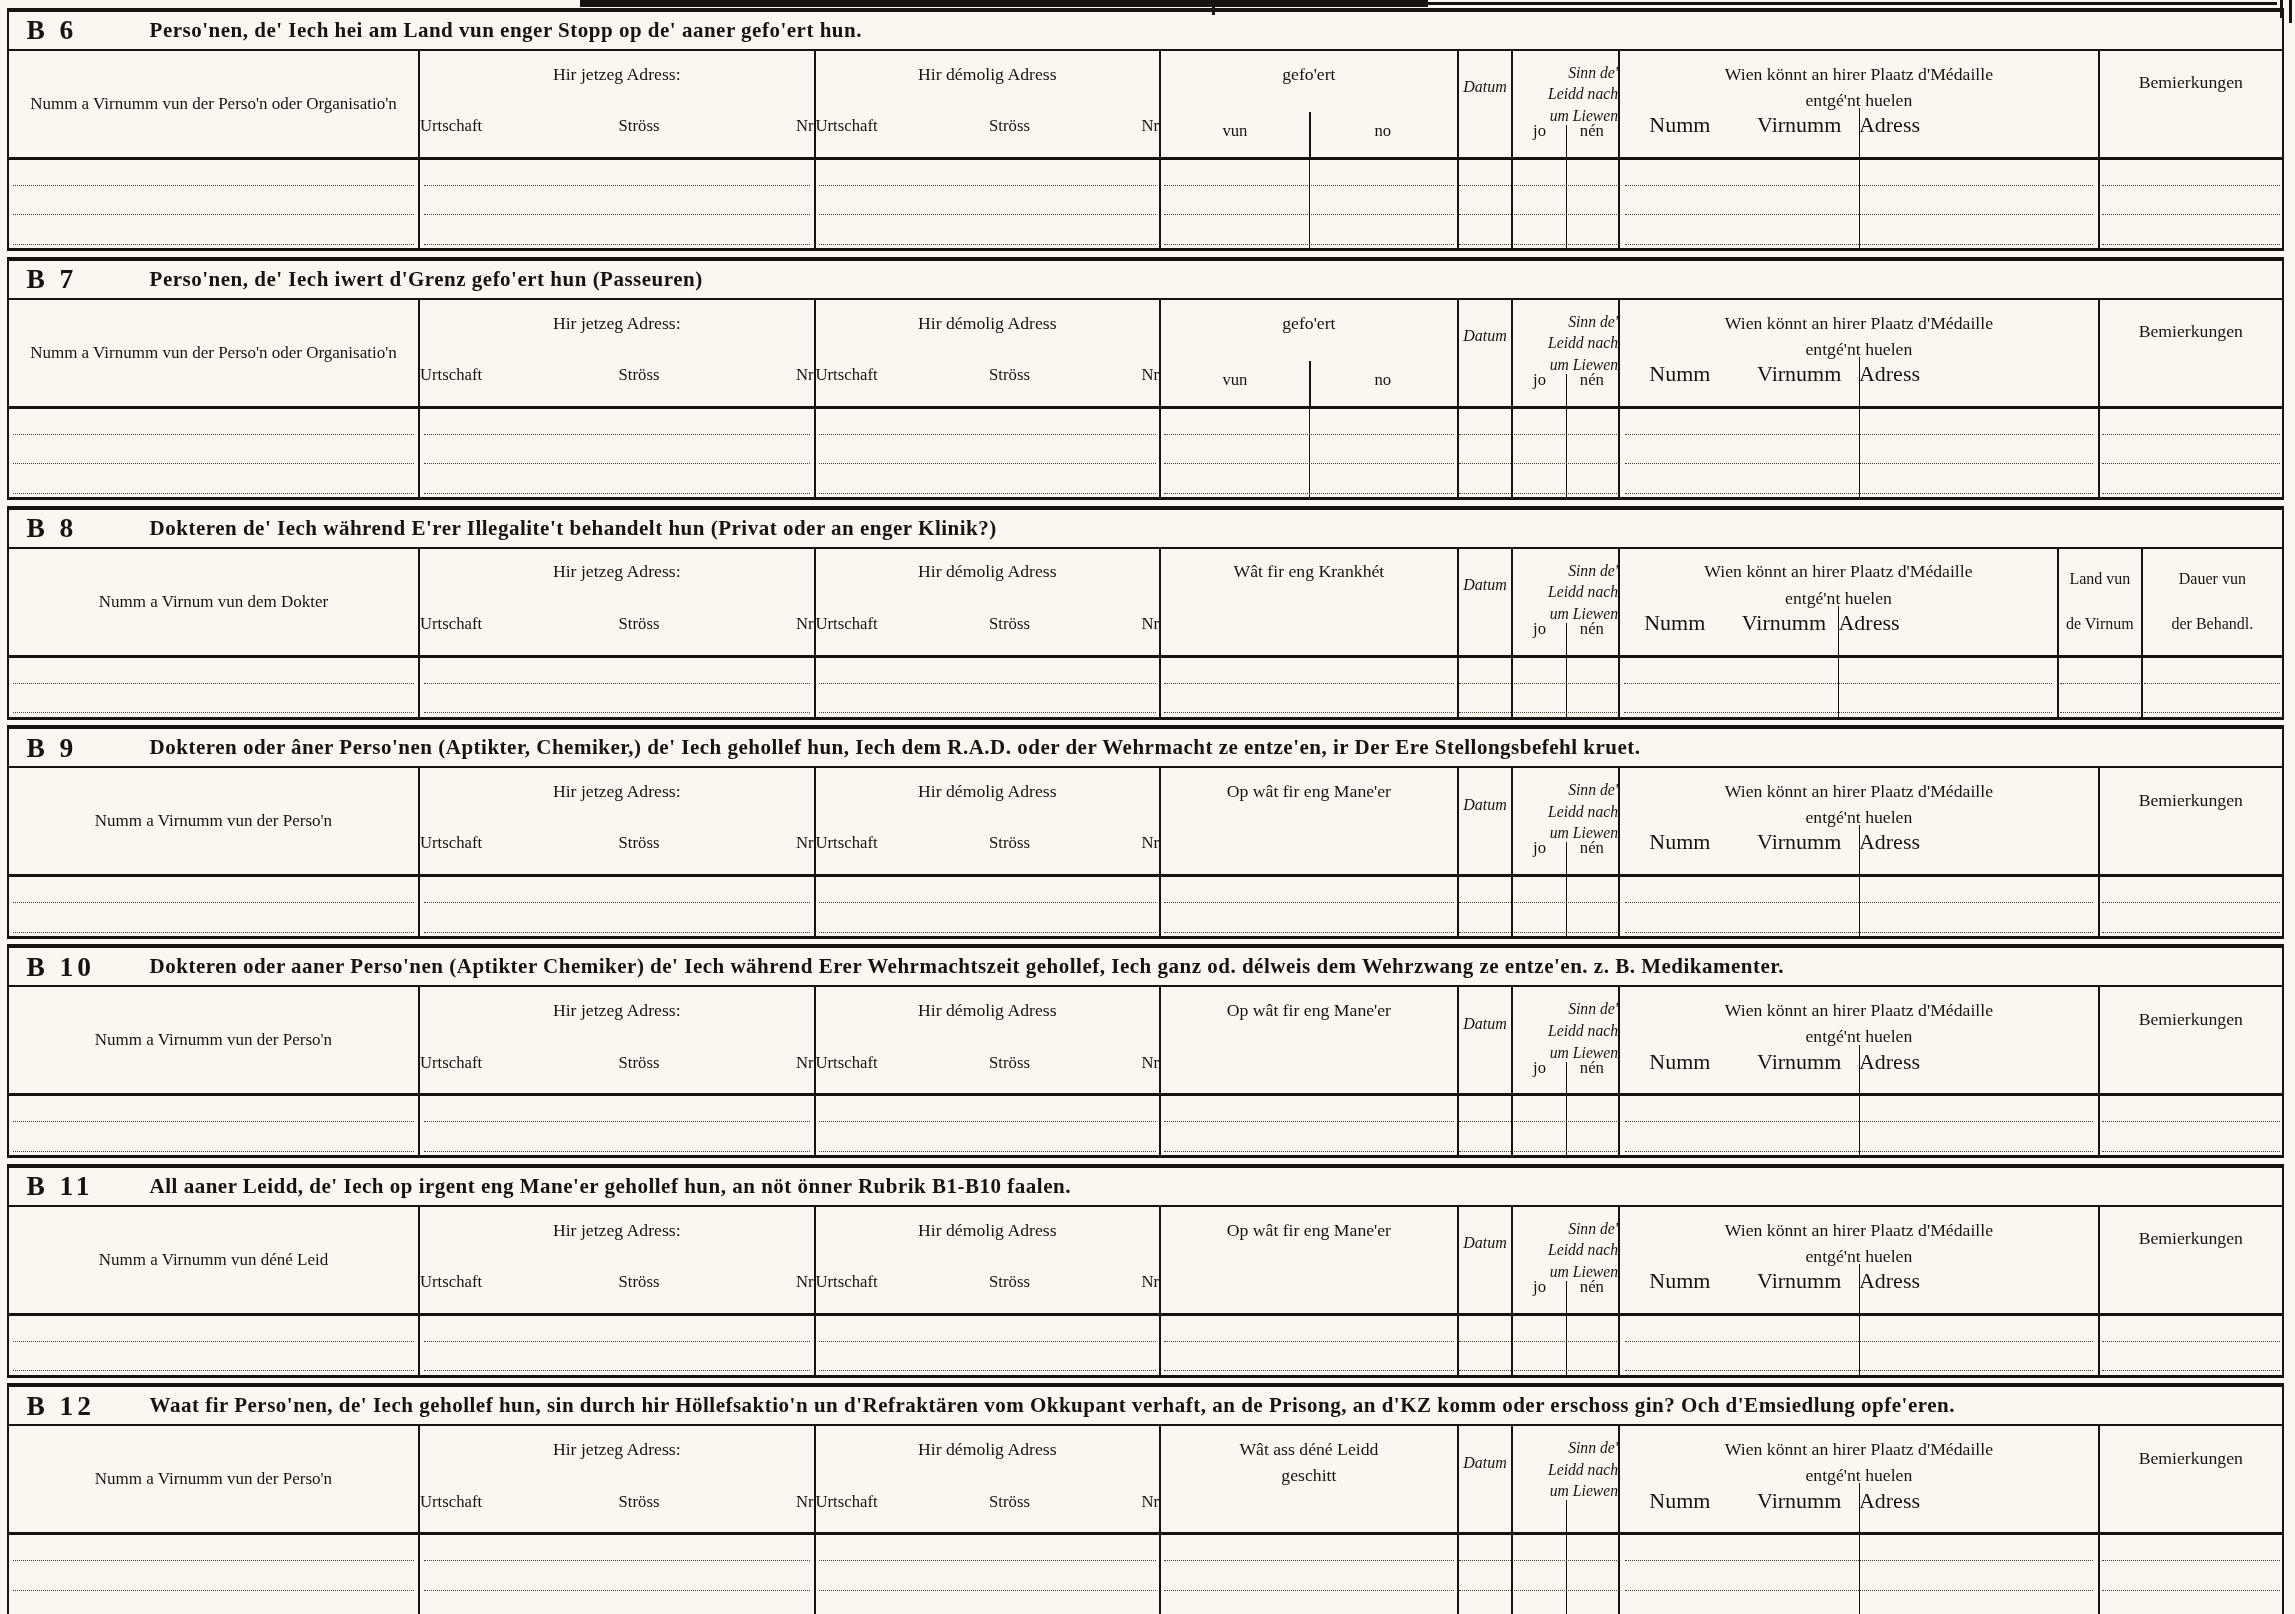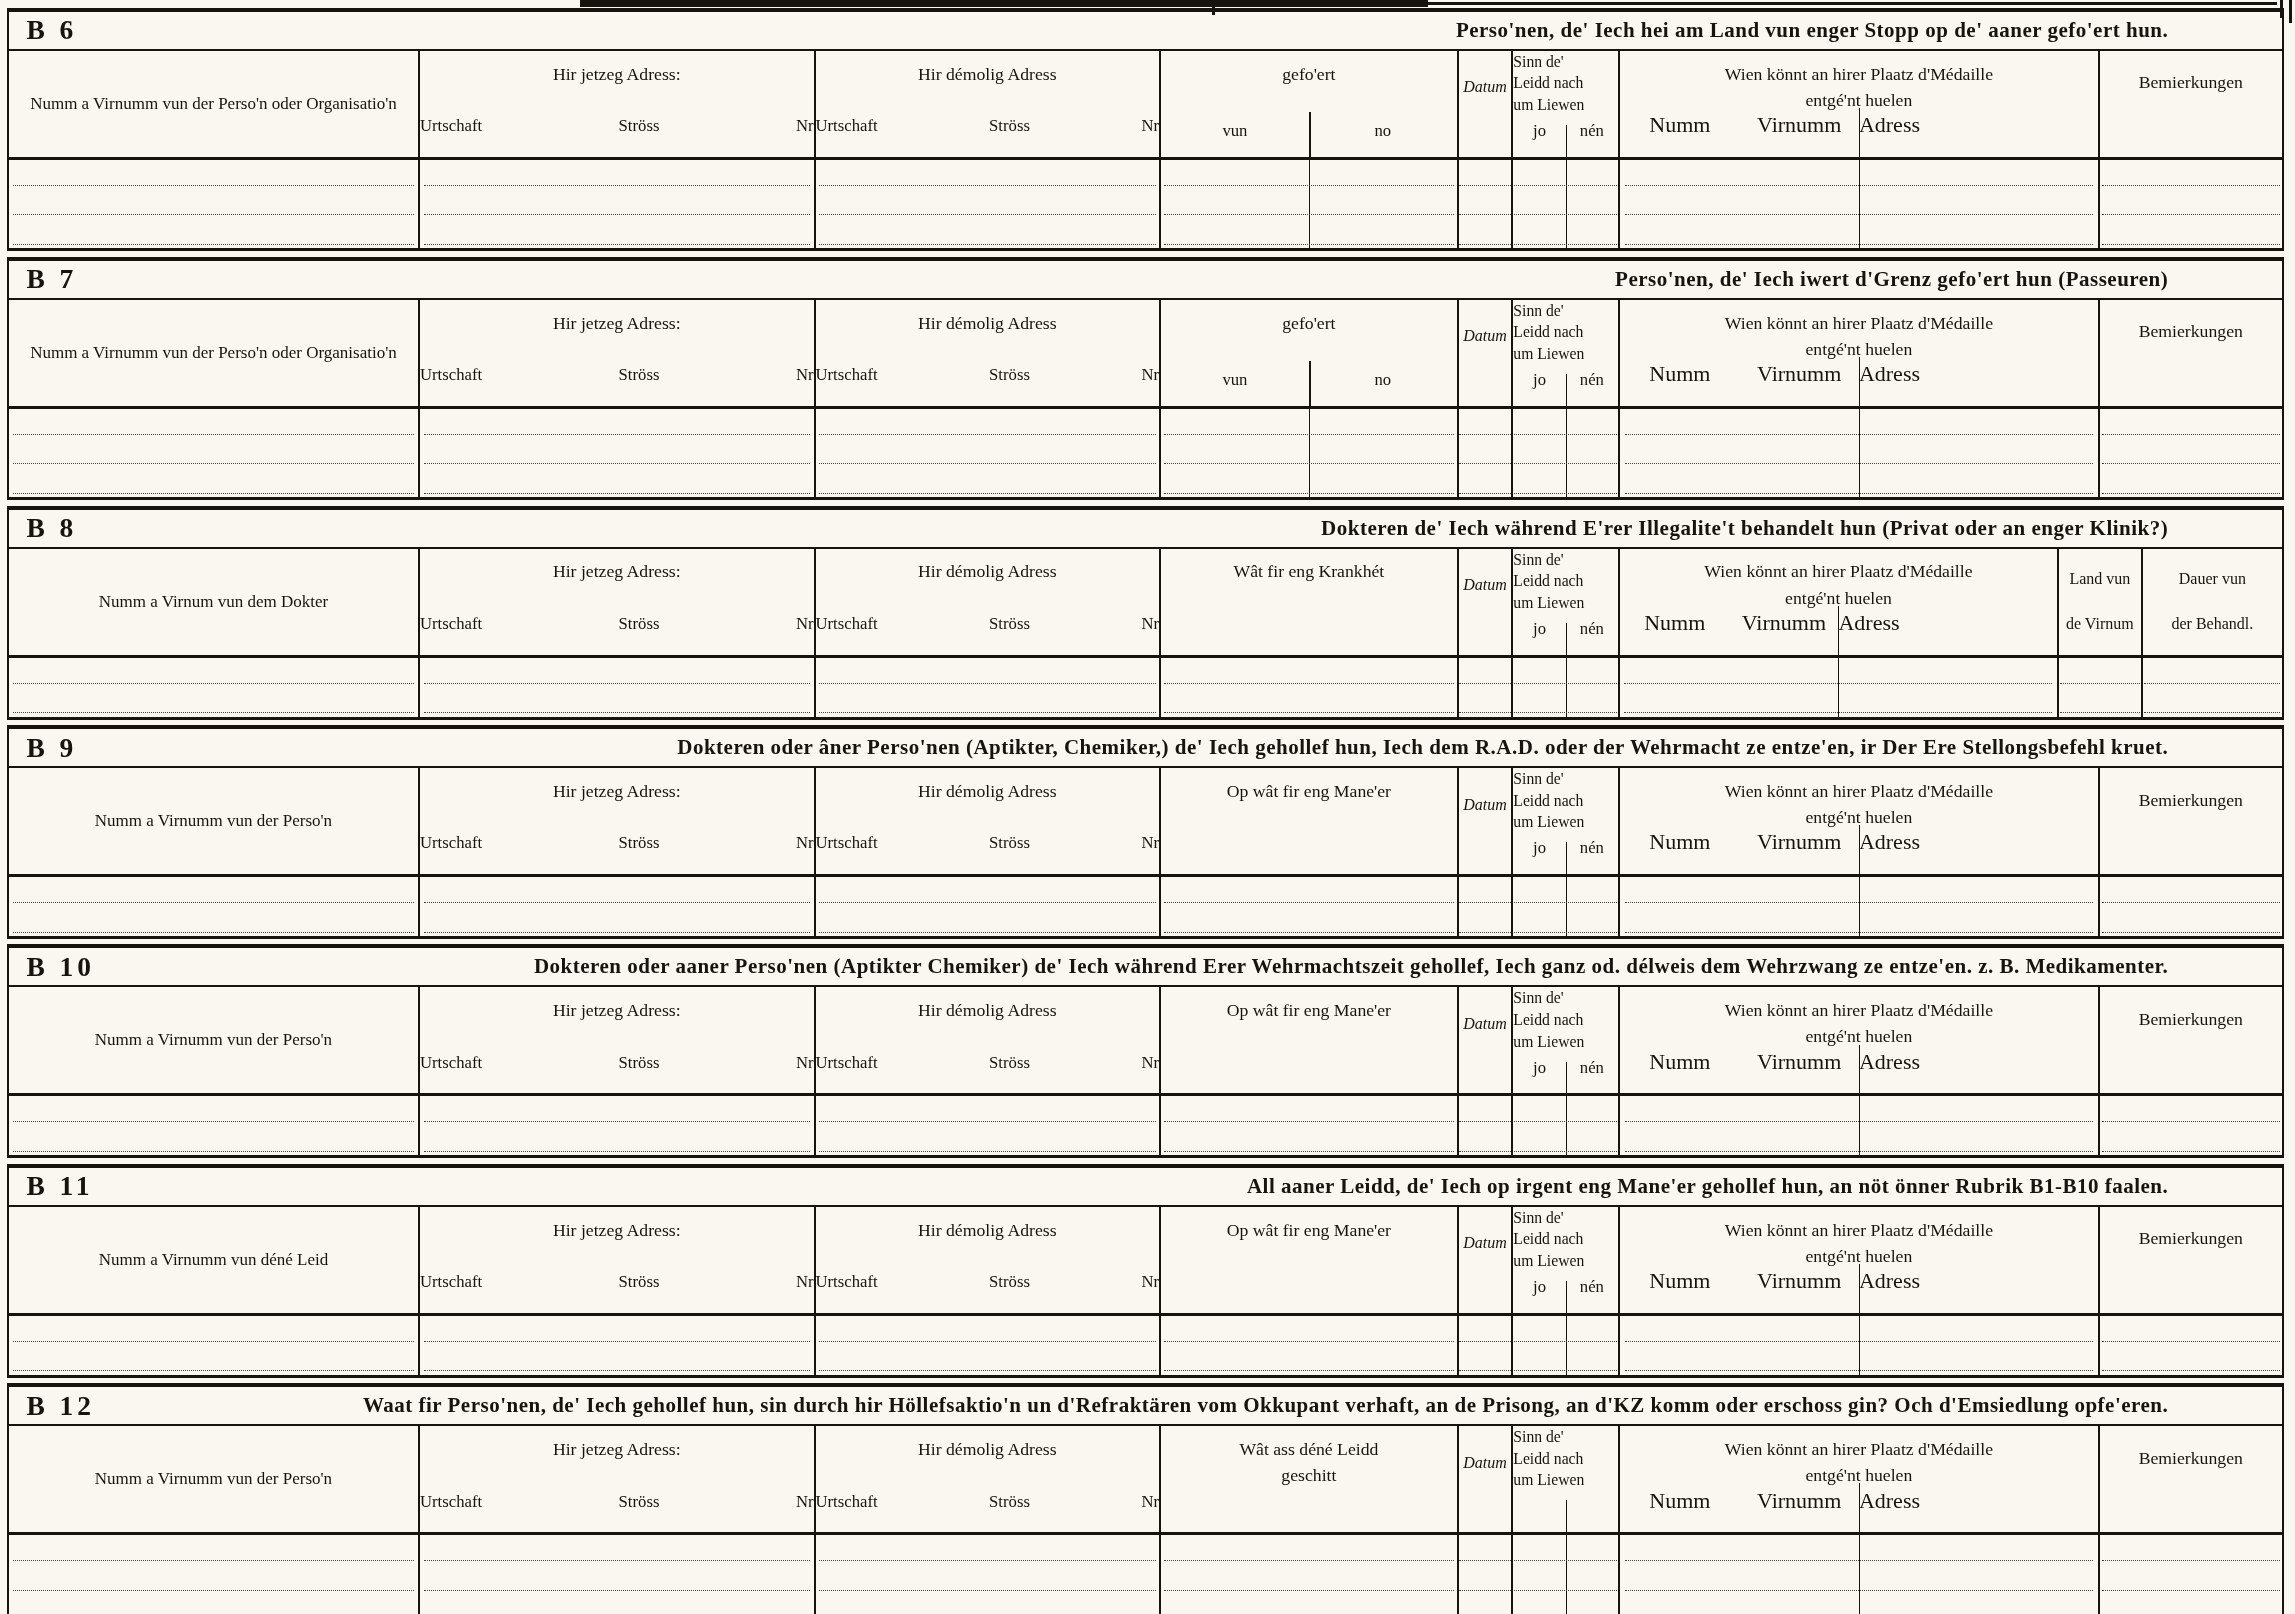--- a/index.html
+++ b/index.html
@@ -36,21 +36,21 @@
     border-bottom:2.9px solid var(--ink);
     height:37px;
     display:flex;align-items:center;
     white-space:nowrap;
   }
   .sid{
     flex:0 0 123px;padding-left:17.7px;
     font-size:27.5px;font-weight:bold;letter-spacing:3.9px;
   }
   .stitle{
-    flex:1;text-align:right;margin-right:5%;
+    flex:1;text-align:left;margin-right:5%;
     font-size:21px;font-weight:bold;letter-spacing:0.5px;
   }
 
   .hdr{
     display:grid;height:106px;position:relative;
     border-bottom:3.9px solid var(--ink);
     font-size:17.7px;
   }
   .cols-std{grid-template-columns:18% 17.4% 15.2% 13.1% 2.4% 4.7% 21.1% 8.1%;}
   .cols-b8 {grid-template-columns:18% 17.4% 15.2% 13.1% 2.4% 4.7% 19.3% 3.7% 6.2%;}
@@ -63,21 +63,21 @@
   .tlabel {position:absolute;top:12.8px;left:0;right:0;text-align:center;}
   .tlabel2{position:absolute;top:39px;left:0;right:0;text-align:center;}
   .asubs{position:absolute;bottom:20.6px;left:0;right:0;
     display:flex;justify-content:space-between;font-size:16.7px;}
   .halves{position:absolute;bottom:15.7px;left:0;right:0;display:flex;font-size:16.7px;}
   .halves span{width:50%;text-align:center;}
   .medalsubs{position:absolute;bottom:18.7px;left:0;right:0;display:flex;font-size:22px;}
   .medalsubs .m1{width:25%;text-align:center;}
   .medalsubs .m2{width:25%;text-align:center;}
   .medalsubs .m3{width:50%;}
-  .sinnbox{padding-top:0;text-align:left;font-size:15.7px;line-height:21.6px;}
+  .sinnbox{padding-top:11px;text-align:right;font-size:15.7px;line-height:21.6px;font-style:italic;}
   .datlabel{position:absolute;top:27.5px;left:0;right:0;text-align:center;font-size:16px;font-style:italic;}
   .bemlabel{position:absolute;top:21.6px;left:0;right:0;text-align:center;}
   .x2{height:100%;display:flex;flex-direction:column;justify-content:center;
     align-items:center;gap:27.5px;font-size:16px;line-height:1.1;text-align:center;}
 
   
   .hv40{position:absolute;left:50%;bottom:0;height:42%;width:0;border-left:2px solid var(--ink);}
   .hv32{position:absolute;left:50%;bottom:0;height:30%;width:0;border-left:1.5px solid var(--ink);}
   .hv45{position:absolute;left:50%;bottom:0;height:46%;width:0;border-left:1.5px solid var(--ink);}
 

